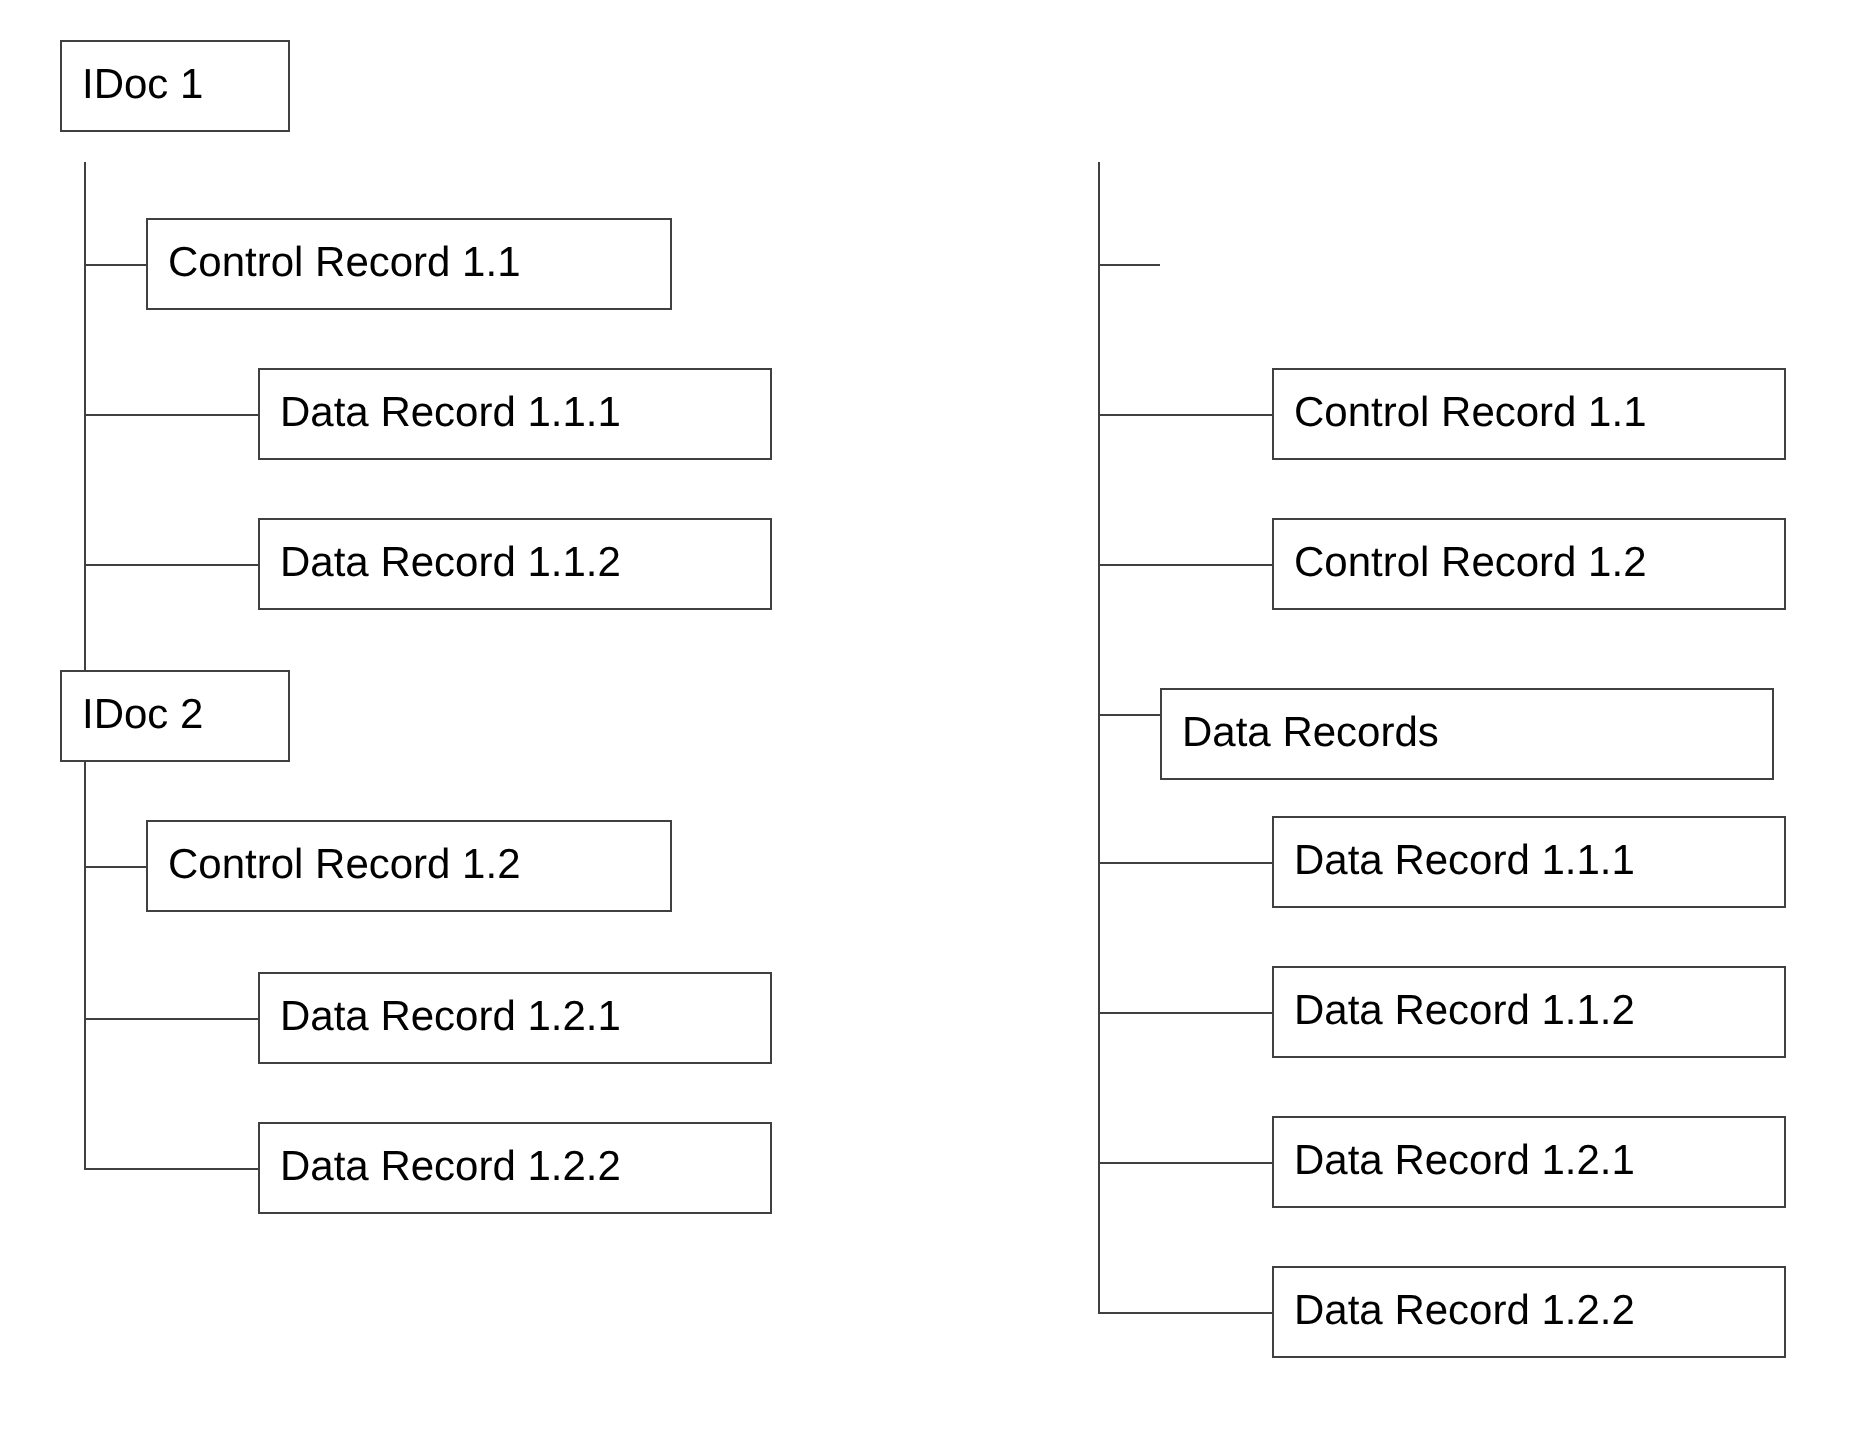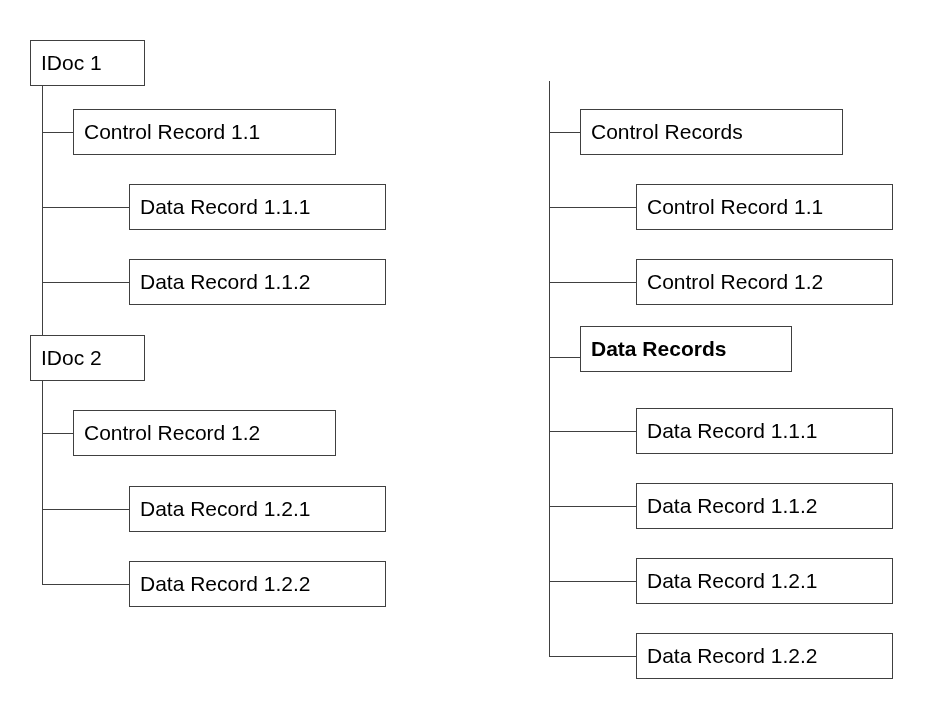--- a/index.html
+++ b/index.html
@@ -54,41 +54,40 @@
 <div class="canvas">
 
   <div class="vline" style="left:42px; top:81px; height:504px;"></div>
   <div class="hline" style="left:42px; top:132px; width:31px;"></div>
   <div class="hline" style="left:42px; top:207px; width:87px;"></div>
   <div class="hline" style="left:42px; top:282px; width:87px;"></div>
   <div class="hline" style="left:42px; top:433px; width:31px;"></div>
   <div class="hline" style="left:42px; top:509px; width:87px;"></div>
   <div class="hline" style="left:42px; top:584px; width:87px;"></div>
 
-  <div class="node" style="left:30px;  top:40px;  width:115px;">IDoc 1</div>
+  <div class="node" style="left:30px;  top:20px;  width:115px;">IDoc 1</div>
   <div class="node" style="left:73px;  top:109px; width:263px;">Control Record 1.1</div>
   <div class="node" style="left:129px; top:184px; width:257px;">Data Record 1.1.1</div>
   <div class="node" style="left:129px; top:259px; width:257px;">Data Record 1.1.2</div>
   <div class="node" style="left:30px;  top:335px; width:115px;">IDoc 2</div>
   <div class="node" style="left:73px;  top:410px; width:263px;">Control Record 1.2</div>
   <div class="node" style="left:129px; top:486px; width:257px;">Data Record 1.2.1</div>
   <div class="node" style="left:129px; top:561px; width:257px;">Data Record 1.2.2</div>
 
   <div class="vline" style="left:549px; top:81px; height:576px;"></div>
   <div class="hline" style="left:549px; top:132px; width:31px;"></div>
   <div class="hline" style="left:549px; top:207px; width:87px;"></div>
   <div class="hline" style="left:549px; top:282px; width:87px;"></div>
   <div class="hline" style="left:549px; top:357px; width:31px;"></div>
   <div class="hline" style="left:549px; top:431px; width:87px;"></div>
   <div class="hline" style="left:549px; top:506px; width:87px;"></div>
   <div class="hline" style="left:549px; top:581px; width:87px;"></div>
   <div class="hline" style="left:549px; top:656px; width:87px;"></div>
 
-  <div class="node" style="left:580px; top:109px; width:263px;">Control Records</div>
   <div class="node" style="left:636px; top:184px; width:257px;">Control Record 1.1</div>
   <div class="node" style="left:636px; top:259px; width:257px;">Control Record 1.2</div>
-  <div class="node" style="left:580px; top:326px; width:212px;font-weight:bold;">Data Records</div>
+  <div class="node" style="left:580px; top:344px; width:307px;">Data Records</div>
   <div class="node" style="left:636px; top:408px; width:257px;">Data Record 1.1.1</div>
   <div class="node" style="left:636px; top:483px; width:257px;">Data Record 1.1.2</div>
   <div class="node" style="left:636px; top:558px; width:257px;">Data Record 1.2.1</div>
   <div class="node" style="left:636px; top:633px; width:257px;">Data Record 1.2.2</div>
 
 </div>
 
 </body></html>

